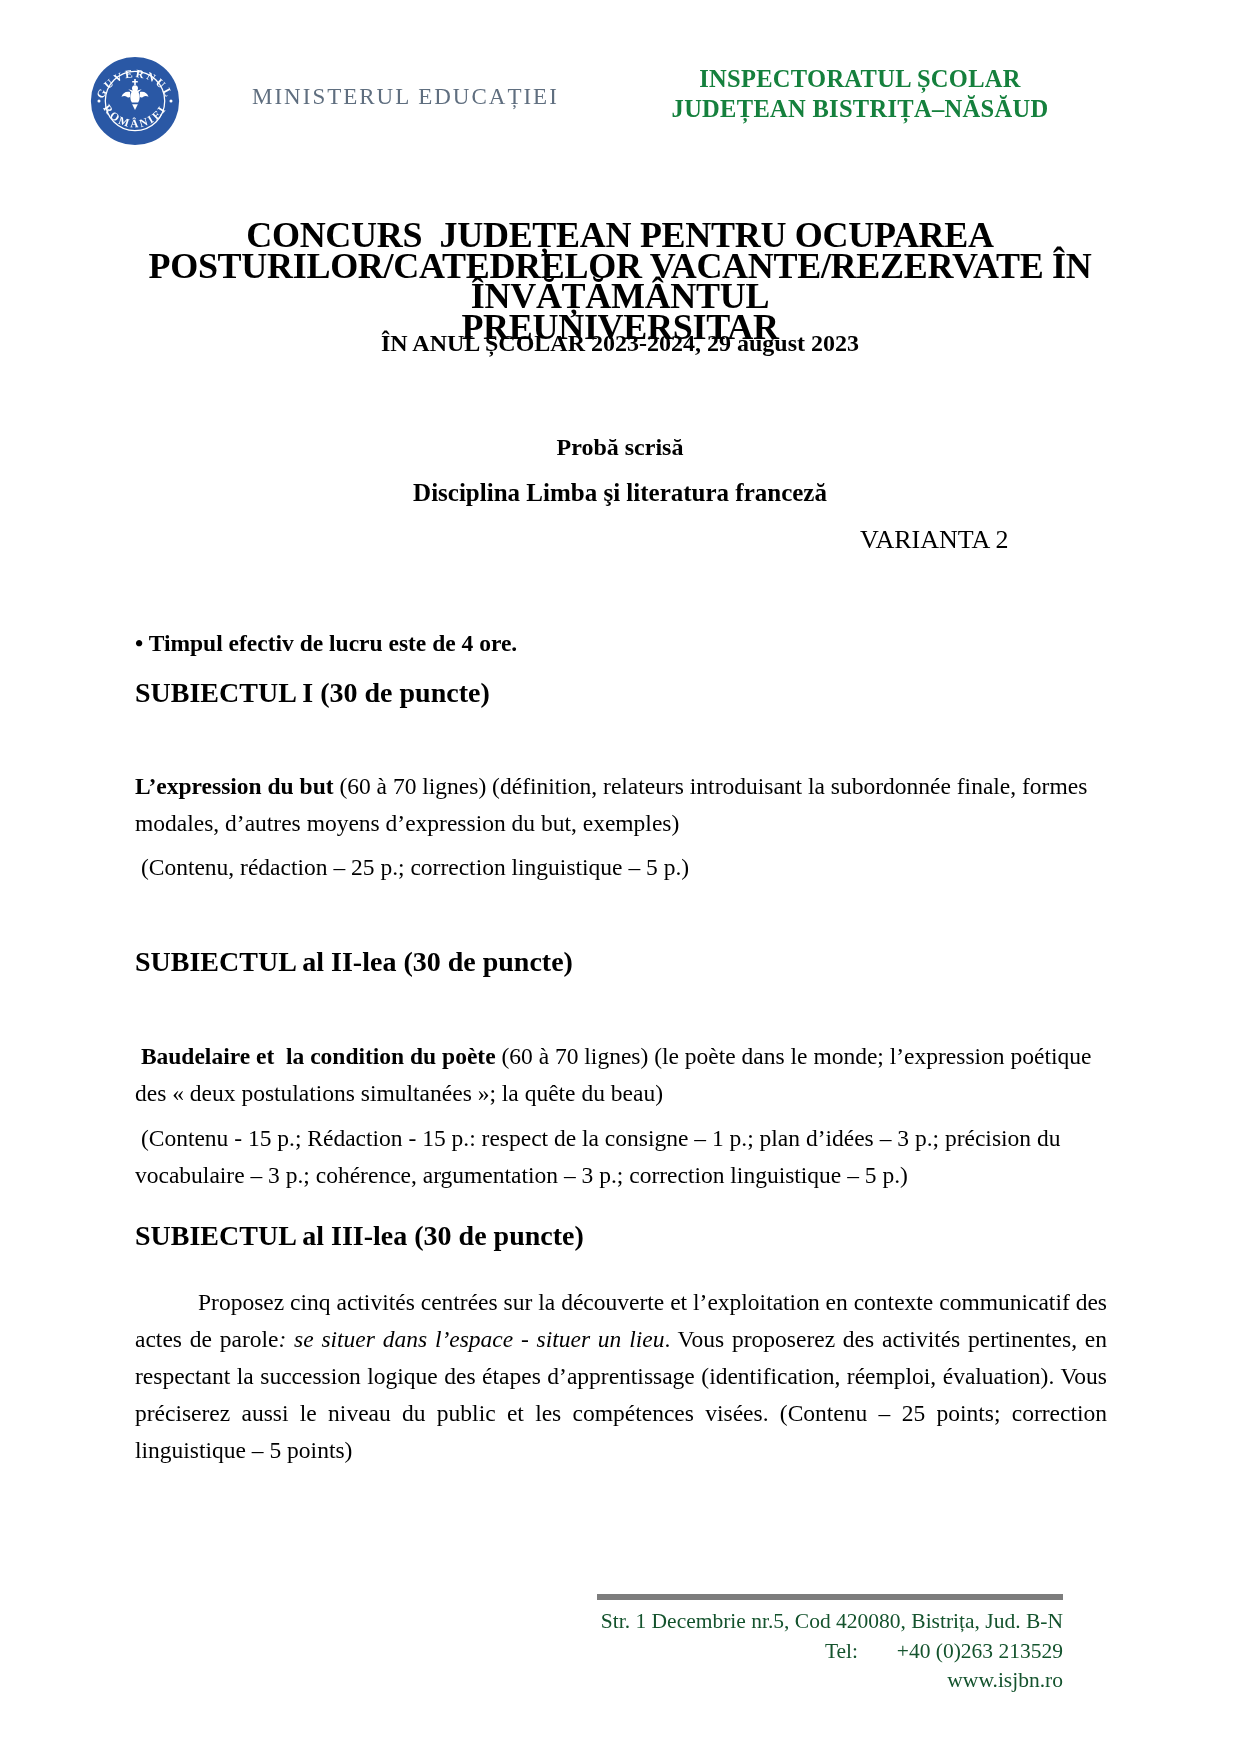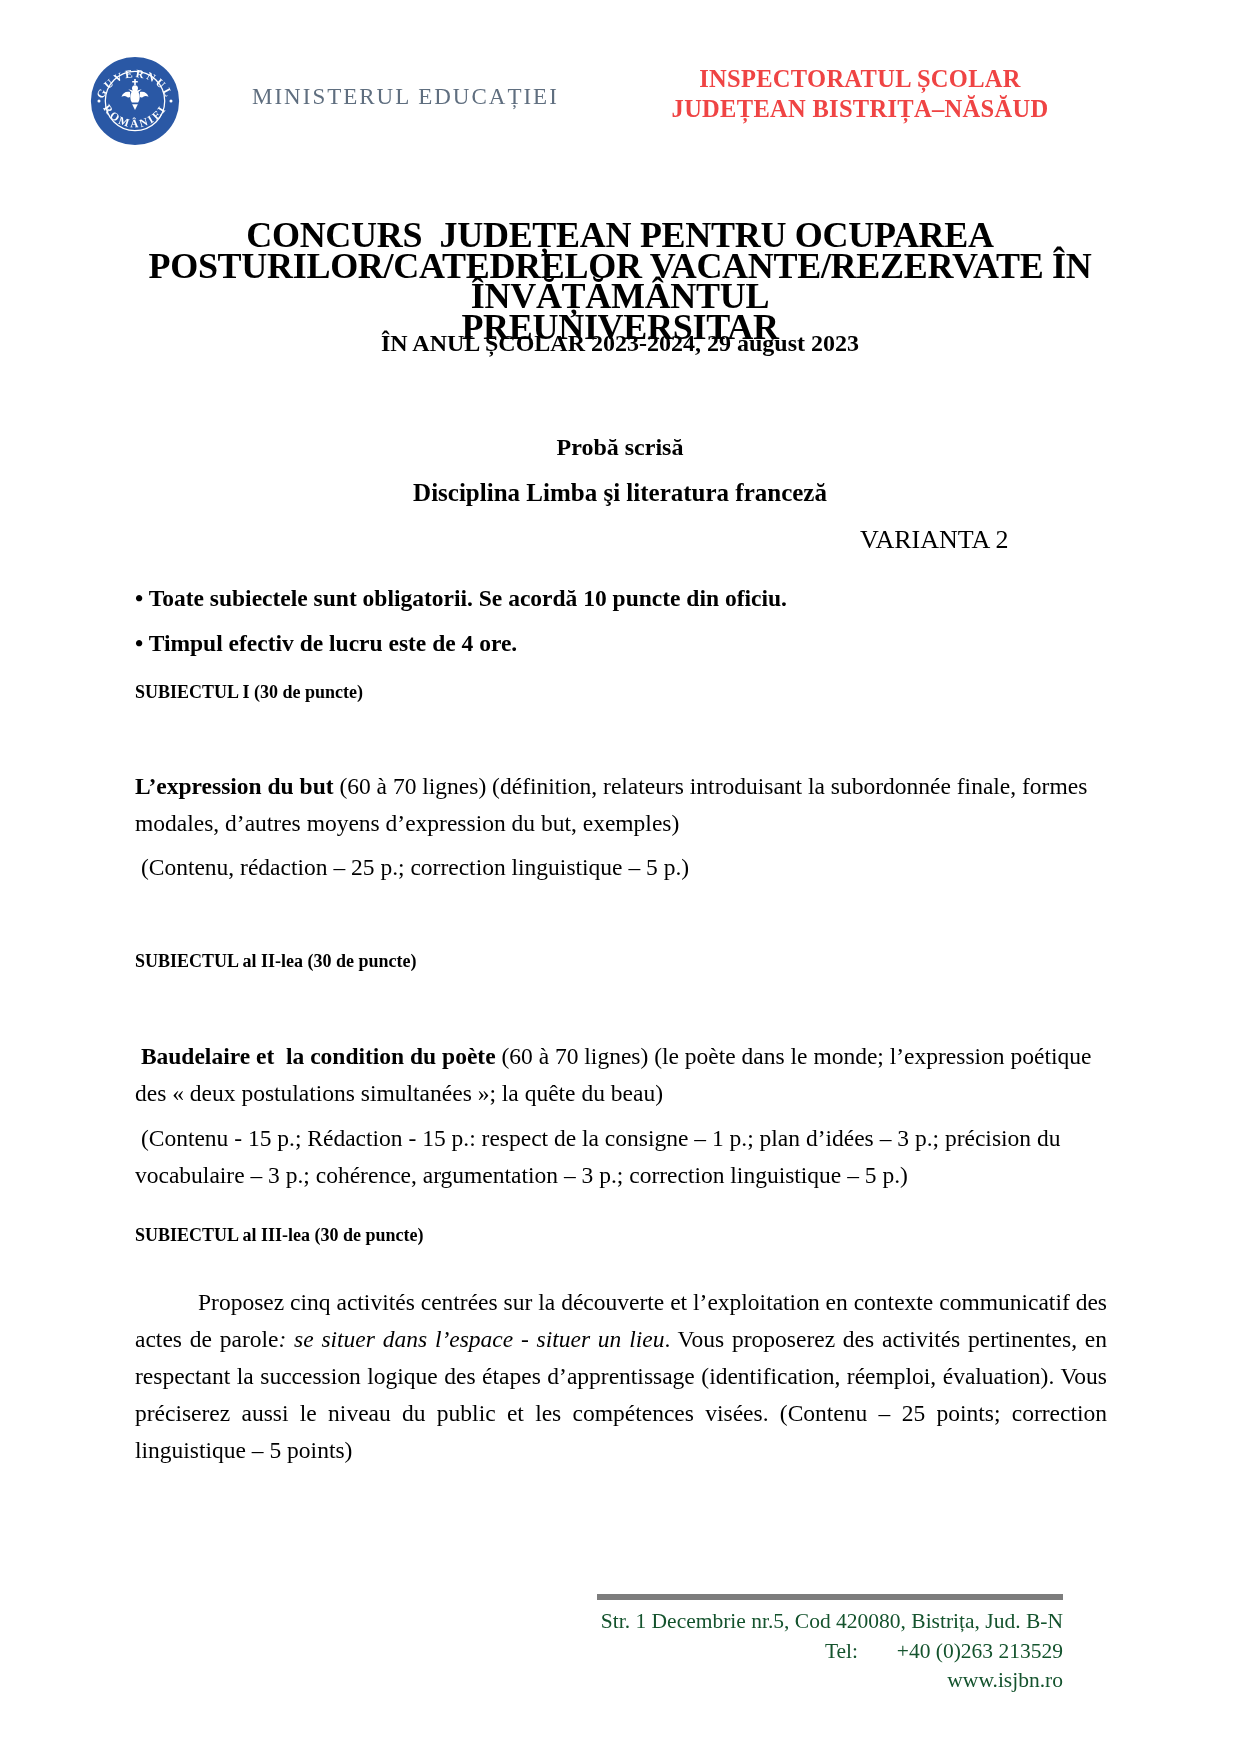--- a/index.html
+++ b/index.html
@@ -12,38 +12,38 @@
   .pre { white-space:pre-wrap; }
 
   
   .seal { left:90px; top:56px; width:90px; height:90px; }
   .ministry {
     left:252px; top:84px; font-size:23px; letter-spacing:2px;
     color:#5f6e7f;
   }
   .inspectorate {
     left:660px; top:64px; width:400px; text-align:center;
-    font-weight:bold; font-size:24.5px; line-height:30px; color:#ef4444;
+    font-weight:bold; font-size:24.5px; line-height:30px; color:#15803d;
     letter-spacing:0.3px;
   }
 
   
   .titleblock { left:135px; width:970px; text-align:center; font-weight:bold; }
   .doc-title { top:220px; font-size:36px; line-height:30.5px; letter-spacing:-0.3px; }
   .school-year { top:330px; font-size:24px; }
   .proba { top:434px; font-size:24px; }
   .discipline { top:479px; font-size:25px; }
   .variant { left:860px; top:525px; font-size:26px; }
 
   
   .bodytext { left:135px; width:972px; font-size:23.5px; line-height:37px; }
   .note { font-weight:bold; font-size:23.5px; }
   .note1 { top:580px; }
   .note2 { top:625px; }
-  .subj-heading { font-weight:bold; font-size:18px; }
+  .subj-heading { font-weight:bold; font-size:28px; }
   .s1-head { top:674px; }
   .s1-task { top:768px; }
   .s1-score { top:849px; }
   .s2-head { top:943px; }
   .s2-task { top:1038px; }
   .s2-score { top:1120px; }
   .s3-head { top:1217px; }
   .s3-task { top:1284px; text-align:justify; text-indent:63px; }
 
   
@@ -98,21 +98,20 @@
     <div>POSTURILOR/CATEDRELOR VACANTE/REZERVATE ÎN ÎNVĂȚĂMÂNTUL</div>
     <div>PREUNIVERSITAR</div>
   </div>
 
   <div class="abs titleblock school-year">ÎN ANUL ȘCOLAR 2023-2024, 29 august 2023</div>
 
   <div class="abs titleblock proba"><span style="font-weight: bold;">Prob</span><span>ă</span><span style="font-weight: bold;"> scris</span><span>ă</span></div>
   <div class="abs titleblock discipline">Disciplina Limba şi literatura franceză</div>
   <div class="abs variant">VARIANTA 2</div>
 
-  <div class="abs bodytext note note1">• Toate subiectele sunt obligatorii. Se acordă 10 puncte din oficiu.</div>
   <div class="abs bodytext note note2">• Timpul efectiv de lucru este de 4 ore.</div>
 
   <div class="abs bodytext subj-heading s1-head">SUBIECTUL I (30 de puncte)</div>
   <div class="abs bodytext pre s1-task"><span style="font-weight: bold;">L’expression du but</span><span> (60 à 70 lignes) (définition, relateurs introduisant la subordonnée finale, formes modales, d’autres moyens d’expression du but, exemples)</span></div>
   <div class="abs bodytext pre s1-score"> (Contenu, rédaction – 25 p.; correction linguistique – 5 p.)</div>
 
   <div class="abs bodytext subj-heading s2-head">SUBIECTUL al II-lea (30 de puncte)</div>
   <div class="abs bodytext pre s2-task"><span style="font-weight: bold;"> Baudelaire et  la condition du poète</span><span> (60 à 70 lignes) (le poète dans le monde; l’expression poétique des « deux postulations simultanées »; la quête du beau)</span></div>
   <div class="abs bodytext pre s2-score"> (Contenu - 15 p.; Rédaction - 15 p.: respect de la consigne – 1 p.; plan d’idées – 3 p.; précision du vocabulaire – 3 p.; cohérence, argumentation – 3 p.; correction linguistique – 5 p.)</div>
 

